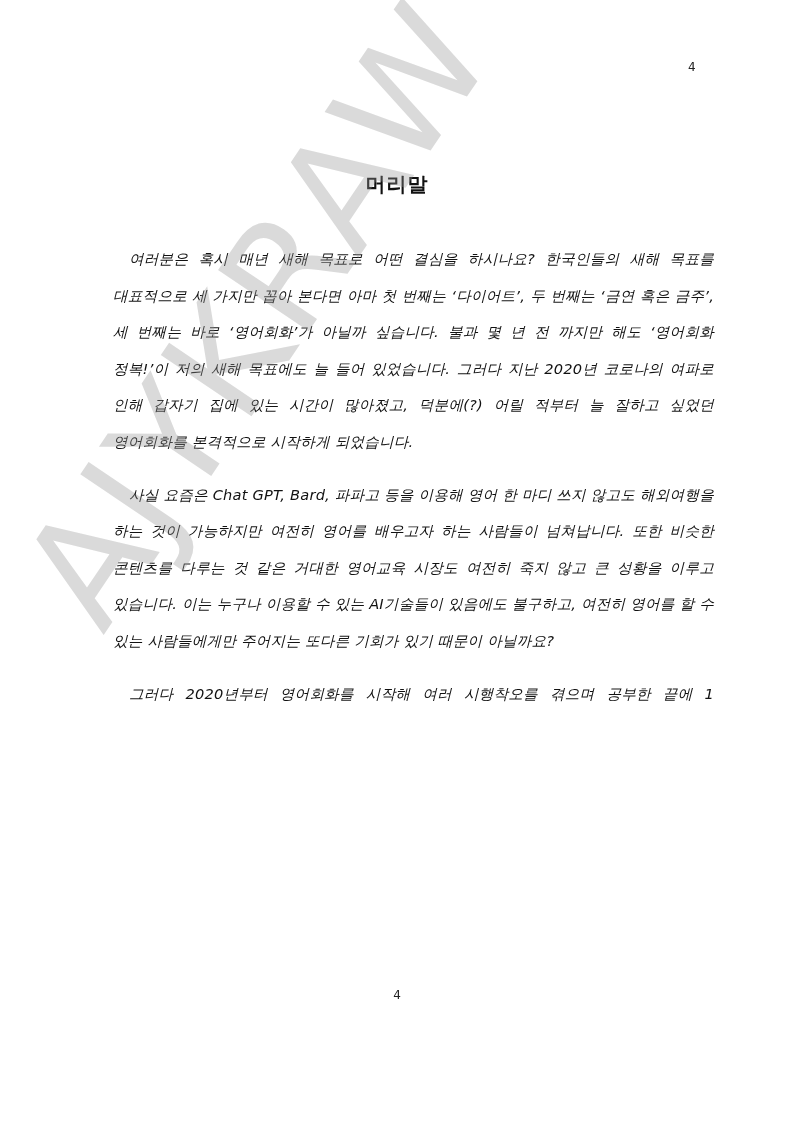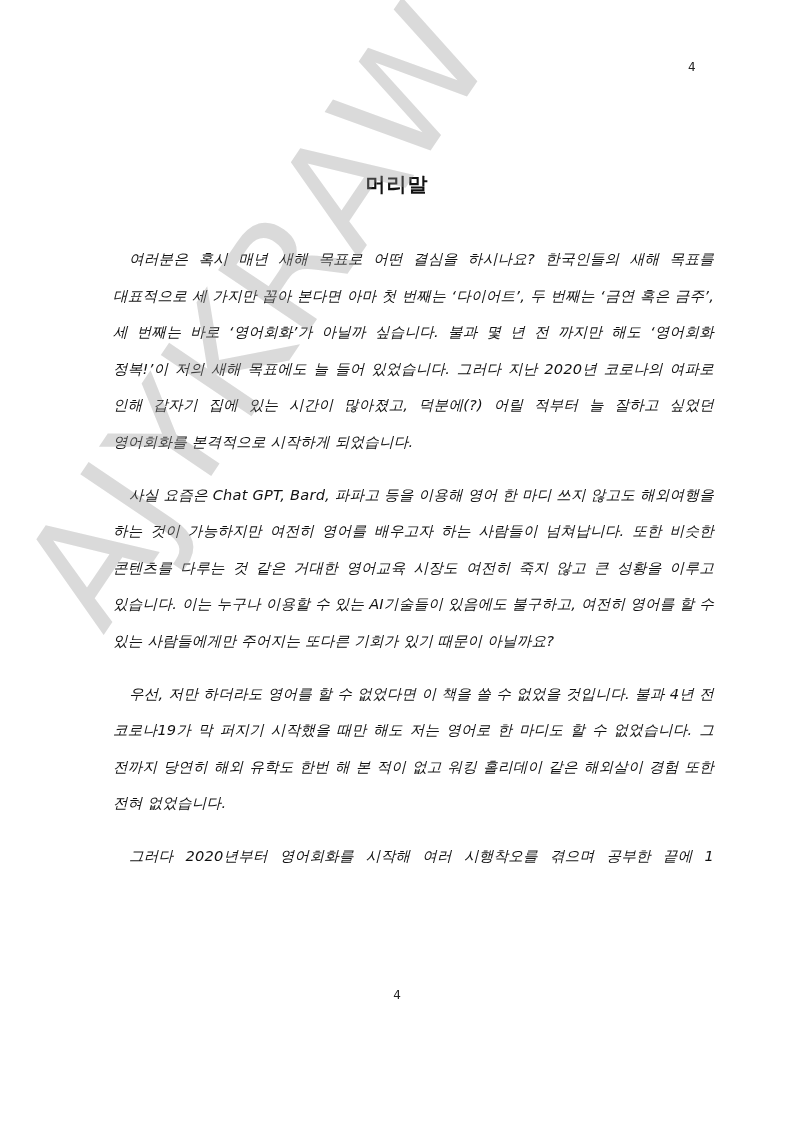--- a/index.html
+++ b/index.html
@@ -77,19 +77,18 @@
 </head>
 <body>
 
 <div class="page-number-top">4</div>
 
 <div class="title">머리말</div>
 
 <div class="body-text">
   <p>여러분은 혹시 매년 새해 목표로 어떤 결심을 하시나요? 한국인들의 새해 목표를 대표적으로 세 가지만 꼽아 본다면 아마 첫 번째는 ‘다이어트’, 두 번째는 ‘금연 혹은 금주’, 세 번째는 바로 ‘영어회화’가 아닐까 싶습니다. 불과 몇 년 전 까지만 해도 ‘영어회화 정복!’이 저의 새해 목표에도 늘 들어 있었습니다. 그러다 지난 2020년 코로나의 여파로 인해 갑자기 집에 있는 시간이 많아졌고, 덕분에(?) 어릴 적부터 늘 잘하고 싶었던 영어회화를 본격적으로 시작하게 되었습니다.</p>
   <p>사실 요즘은 Chat GPT, Bard, 파파고 등을 이용해 영어 한 마디 쓰지 않고도 해외여행을 하는 것이 가능하지만 여전히 영어를 배우고자 하는 사람들이 넘쳐납니다. 또한 비슷한 콘텐츠를 다루는 것 같은 거대한 영어교육 시장도 여전히 죽지 않고 큰 성황을 이루고 있습니다. 이는 누구나 이용할 수 있는 AI기술들이 있음에도 불구하고, 여전히 영어를 할 수 있는 사람들에게만 주어지는 또다른 기회가 있기 때문이 아닐까요?</p>
-  <p>우선, 저만 하더라도 영어를 할 수 없었다면 이 책을 쓸 수 없었을 것입니다. 불과 4년 전 코로나19가 막 퍼지기 시작했을 때만 해도 저는 영어로 한 마디도 할 수 없었습니다. 그 전까지 당연히 해외 유학도 한번 해 본 적이 없고 워킹 홀리데이 같은 해외살이 경험 또한 전혀 없었습니다.</p>
   <p style="text-align-last: justify;">그러다 2020년부터 영어회화를 시작해 여러 시행착오를 겪으며 공부한 끝에 1</p>
 </div>
 
 <div class="page-number-bottom">4</div>
 
 <div class="watermark">AJYKRAW</div>
 
 </body></html>

